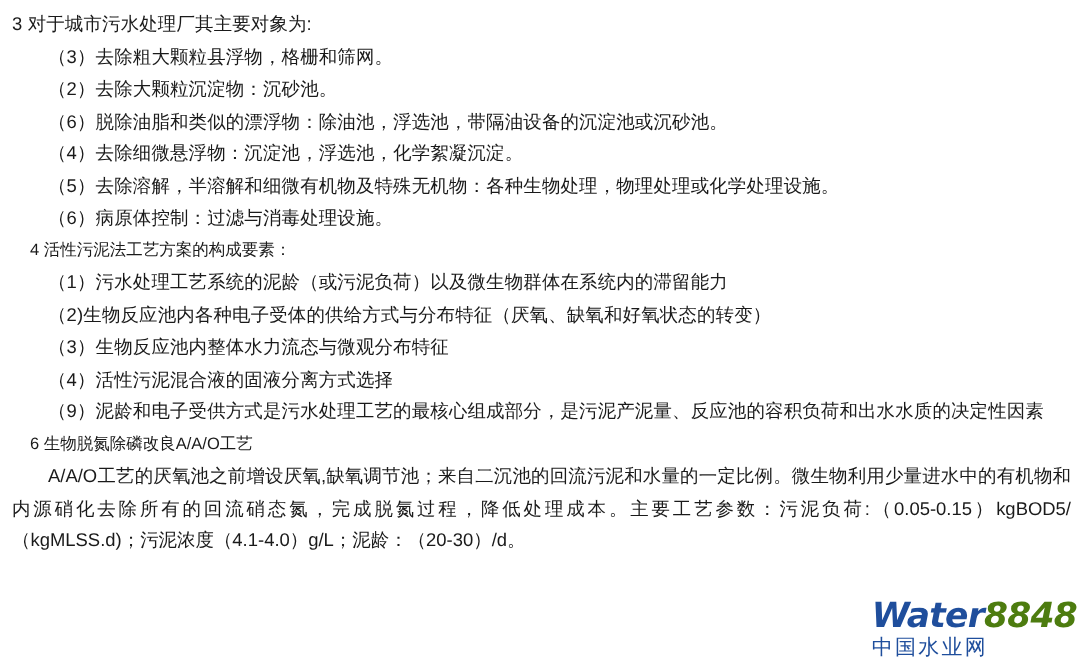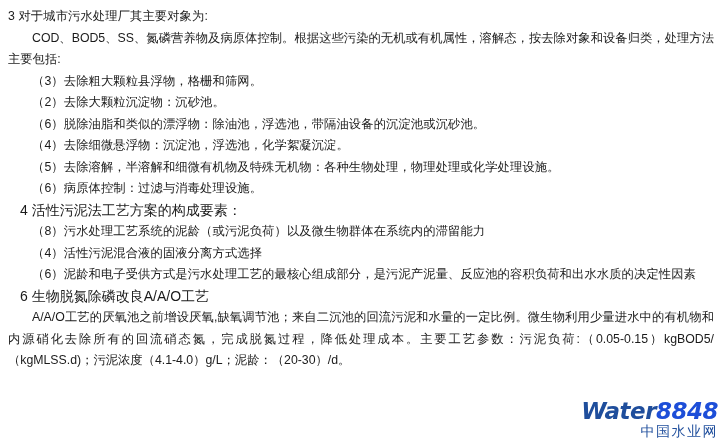--- a/index.html
+++ b/index.html
@@ -33,69 +33,69 @@
   .ind1 {
     text-indent: 24px;
   }
   .para {
     font-size: 12.3px;
     line-height: 21.5px;
     text-indent: 24px;
     text-align: justify;
   }
   .sect {
-    font-size: 14px;
+    font-size: 11px;
     line-height: 21.5px;
     text-indent: 12px;
   }
   .watermark {
     position: absolute;
     right: 4px;
     bottom: 2px;
     text-align: left;
     pointer-events: none;
   }
   .wm-top {
     font-family: "DejaVu Sans", sans-serif;
     font-size: 23px;
     font-weight: bold;
     font-style: italic;
     color: #1f4e9c;
     letter-spacing: -0.5px;
     line-height: 24px;
   }
   .wm-top .wm-num {
-    color: #1d4ed8;
+    color: #4d7c0f;
   }
   .wm-bot {
     font-size: 14px;
     color: #1f4e9c;
     letter-spacing: 1.5px;
     line-height: 16px;
-    text-align: right;
   }
 </style>
 </head>
 <body>
 
 <div class="page">
 
   <div class="line head">3 对于城市污水处理厂其主要对象为:</div>
-  <div class="para">COD、BOD5、SS、氮磷营养物及病原体控制。根据这些污染的无机或有机属性，溶解态，按去除对象和设备归类，处理方法主要包括:</div>
   <div class="line ind1">（3）去除粗大颗粒县浮物，格栅和筛网。</div>
   <div class="line ind1">（2）去除大颗粒沉淀物：沉砂池。</div>
   <div class="line ind1">（6）脱除油脂和类似的漂浮物：除油池，浮选池，带隔油设备的沉淀池或沉砂池。</div>
   <div class="line ind1">（4）去除细微悬浮物：沉淀池，浮选池，化学絮凝沉淀。</div>
   <div class="line ind1">（5）去除溶解，半溶解和细微有机物及特殊无机物：各种生物处理，物理处理或化学处理设施。</div>
   <div class="line ind1">（6）病原体控制：过滤与消毒处理设施。</div>
 
   <div class="sect">4 活性污泥法工艺方案的构成要素：</div>
-  <div class="line ind1">（8）污水处理工艺系统的泥龄（或污泥负荷）以及微生物群体在系统内的滞留能力</div>
+  <div class="line ind1">（1）污水处理工艺系统的泥龄（或污泥负荷）以及微生物群体在系统内的滞留能力</div>
+  <div class="line ind1">（2)生物反应池内各种电子受体的供给方式与分布特征（厌氧、缺氧和好氧状态的转变）</div>
+  <div class="line ind1">（3）生物反应池内整体水力流态与微观分布特征</div>
   <div class="line ind1">（4）活性污泥混合液的固液分离方式选择</div>
-  <div class="line ind1">（6）泥龄和电子受供方式是污水处理工艺的最核心组成部分，是污泥产泥量、反应池的容积负荷和出水水质的决定性因素</div>
+  <div class="line ind1">（9）泥龄和电子受供方式是污水处理工艺的最核心组成部分，是污泥产泥量、反应池的容积负荷和出水水质的决定性因素</div>
 
   <div class="sect">6 生物脱氮除磷改良A/A/O工艺</div>
   <div class="para">A/A/O工艺的厌氧池之前增设厌氧,缺氧调节池；来自二沉池的回流污泥和水量的一定比例。微生物利用少量进水中的有机物和内源硝化去除所有的回流硝态氮，完成脱氮过程，降低处理成本。主要工艺参数：污泥负荷:（0.05-0.15）kgBOD5/（kgMLSS.d)；污泥浓度（4.1-4.0）g/L；泥龄：（20-30）/d。</div>
 
   <div class="watermark">
     <div class="wm-top"><span>Water</span><span class="wm-num">8848</span></div>
     <div class="wm-bot">中国水业网</div>
   </div>
 
 </div>

